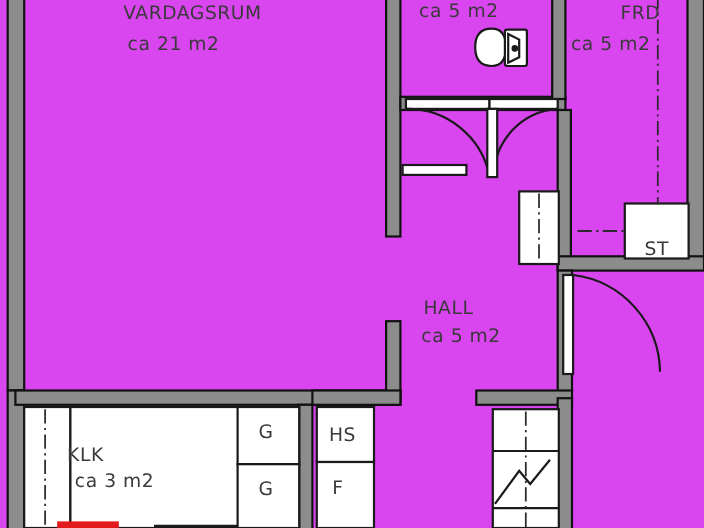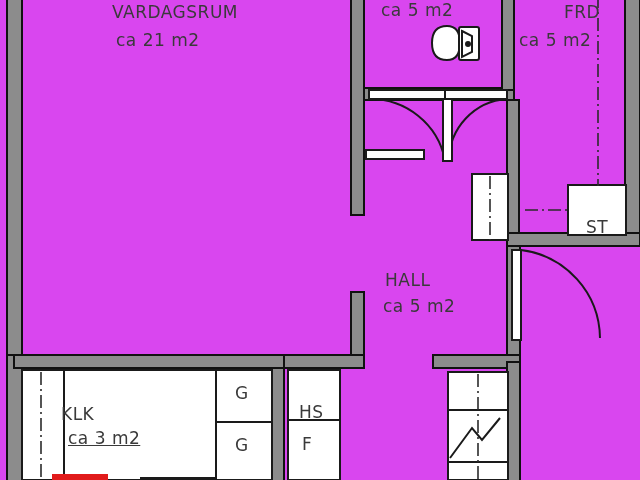--- a/index.html
+++ b/index.html
@@ -130,21 +130,21 @@
 
   <div class="lbl" style="left:381px;top:0px;">ca 5 m2</div>
 
   <div class="lbl" style="left:564px;top:2px;">FRD</div>
   <div class="lbl" style="left:519px;top:30px;">ca 5 m2</div>
 
   <div class="lbl" style="left:385px;top:270px;">HALL</div>
   <div class="lbl" style="left:383px;top:296px;">ca 5 m2</div>
 
   <div class="lbl" style="left:61px;top:404px;">KLK</div>
-  <div class="lbl" style="left:68px;top:428px;text-decoration:underline;">ca 3 m2</div>
+  <div class="lbl" style="left:68px;top:428px;">ca 3 m2</div>
 
   <div class="lbl cab" style="left:586px;top:184px;margin-top:33px;">ST</div>
   <div class="lbl cab" style="left:235px;top:383px;">G</div>
   <div class="lbl cab" style="left:235px;top:435px;">G</div>
-  <div class="lbl cab" style="left:299px;top:402px;">HS</div>
+  <div class="lbl cab" style="left:299px;top:386px;">HS</div>
   <div class="lbl cab" style="left:302px;top:434px;">F</div>
 
 </div>
 
 </body></html>

